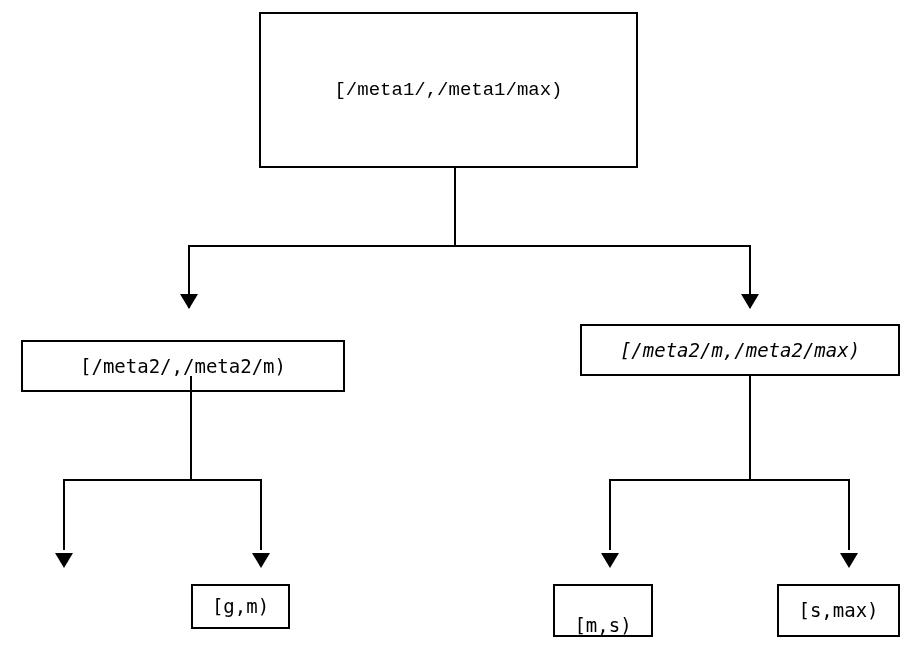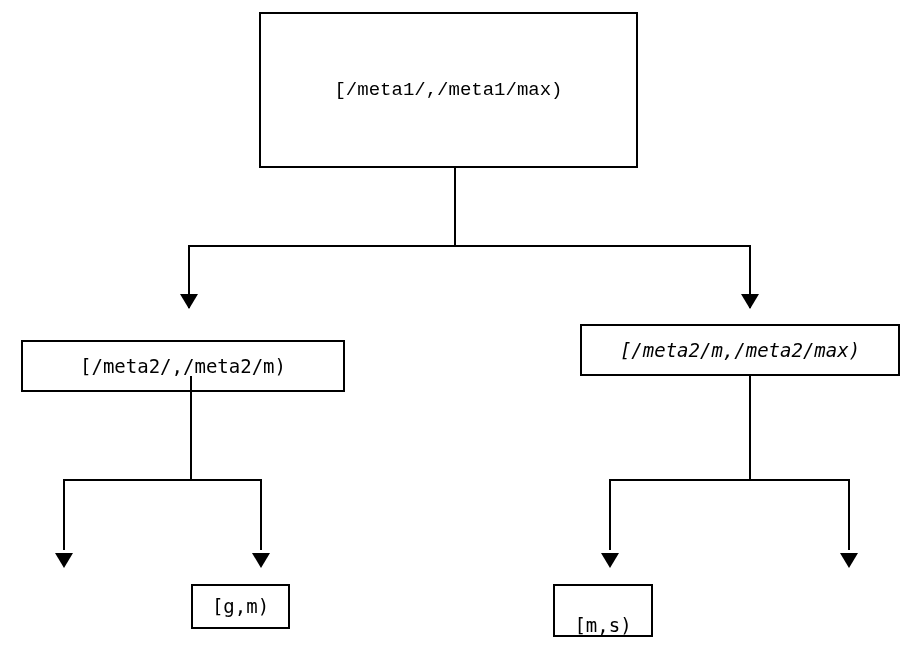--- a/index.html
+++ b/index.html
@@ -99,14 +99,17 @@
 
 
   <div class="node" style="left:191px; top:584px; width:99px; height:45px;">
     <span class="node-label">[g,m)</span>
   </div>
 
   <div class="node" style="left:553px; top:584px; width:100px; height:53px;align-items:flex-end;">
     <span class="node-label">[m,s)</span>
   </div>
 
+  <div class="node" style="left:777px; top:584px; width:123px; height:53px;">
+    <span class="node-label">[s,max)</span>
+  </div>
 
 </div>
 
 </body></html>

